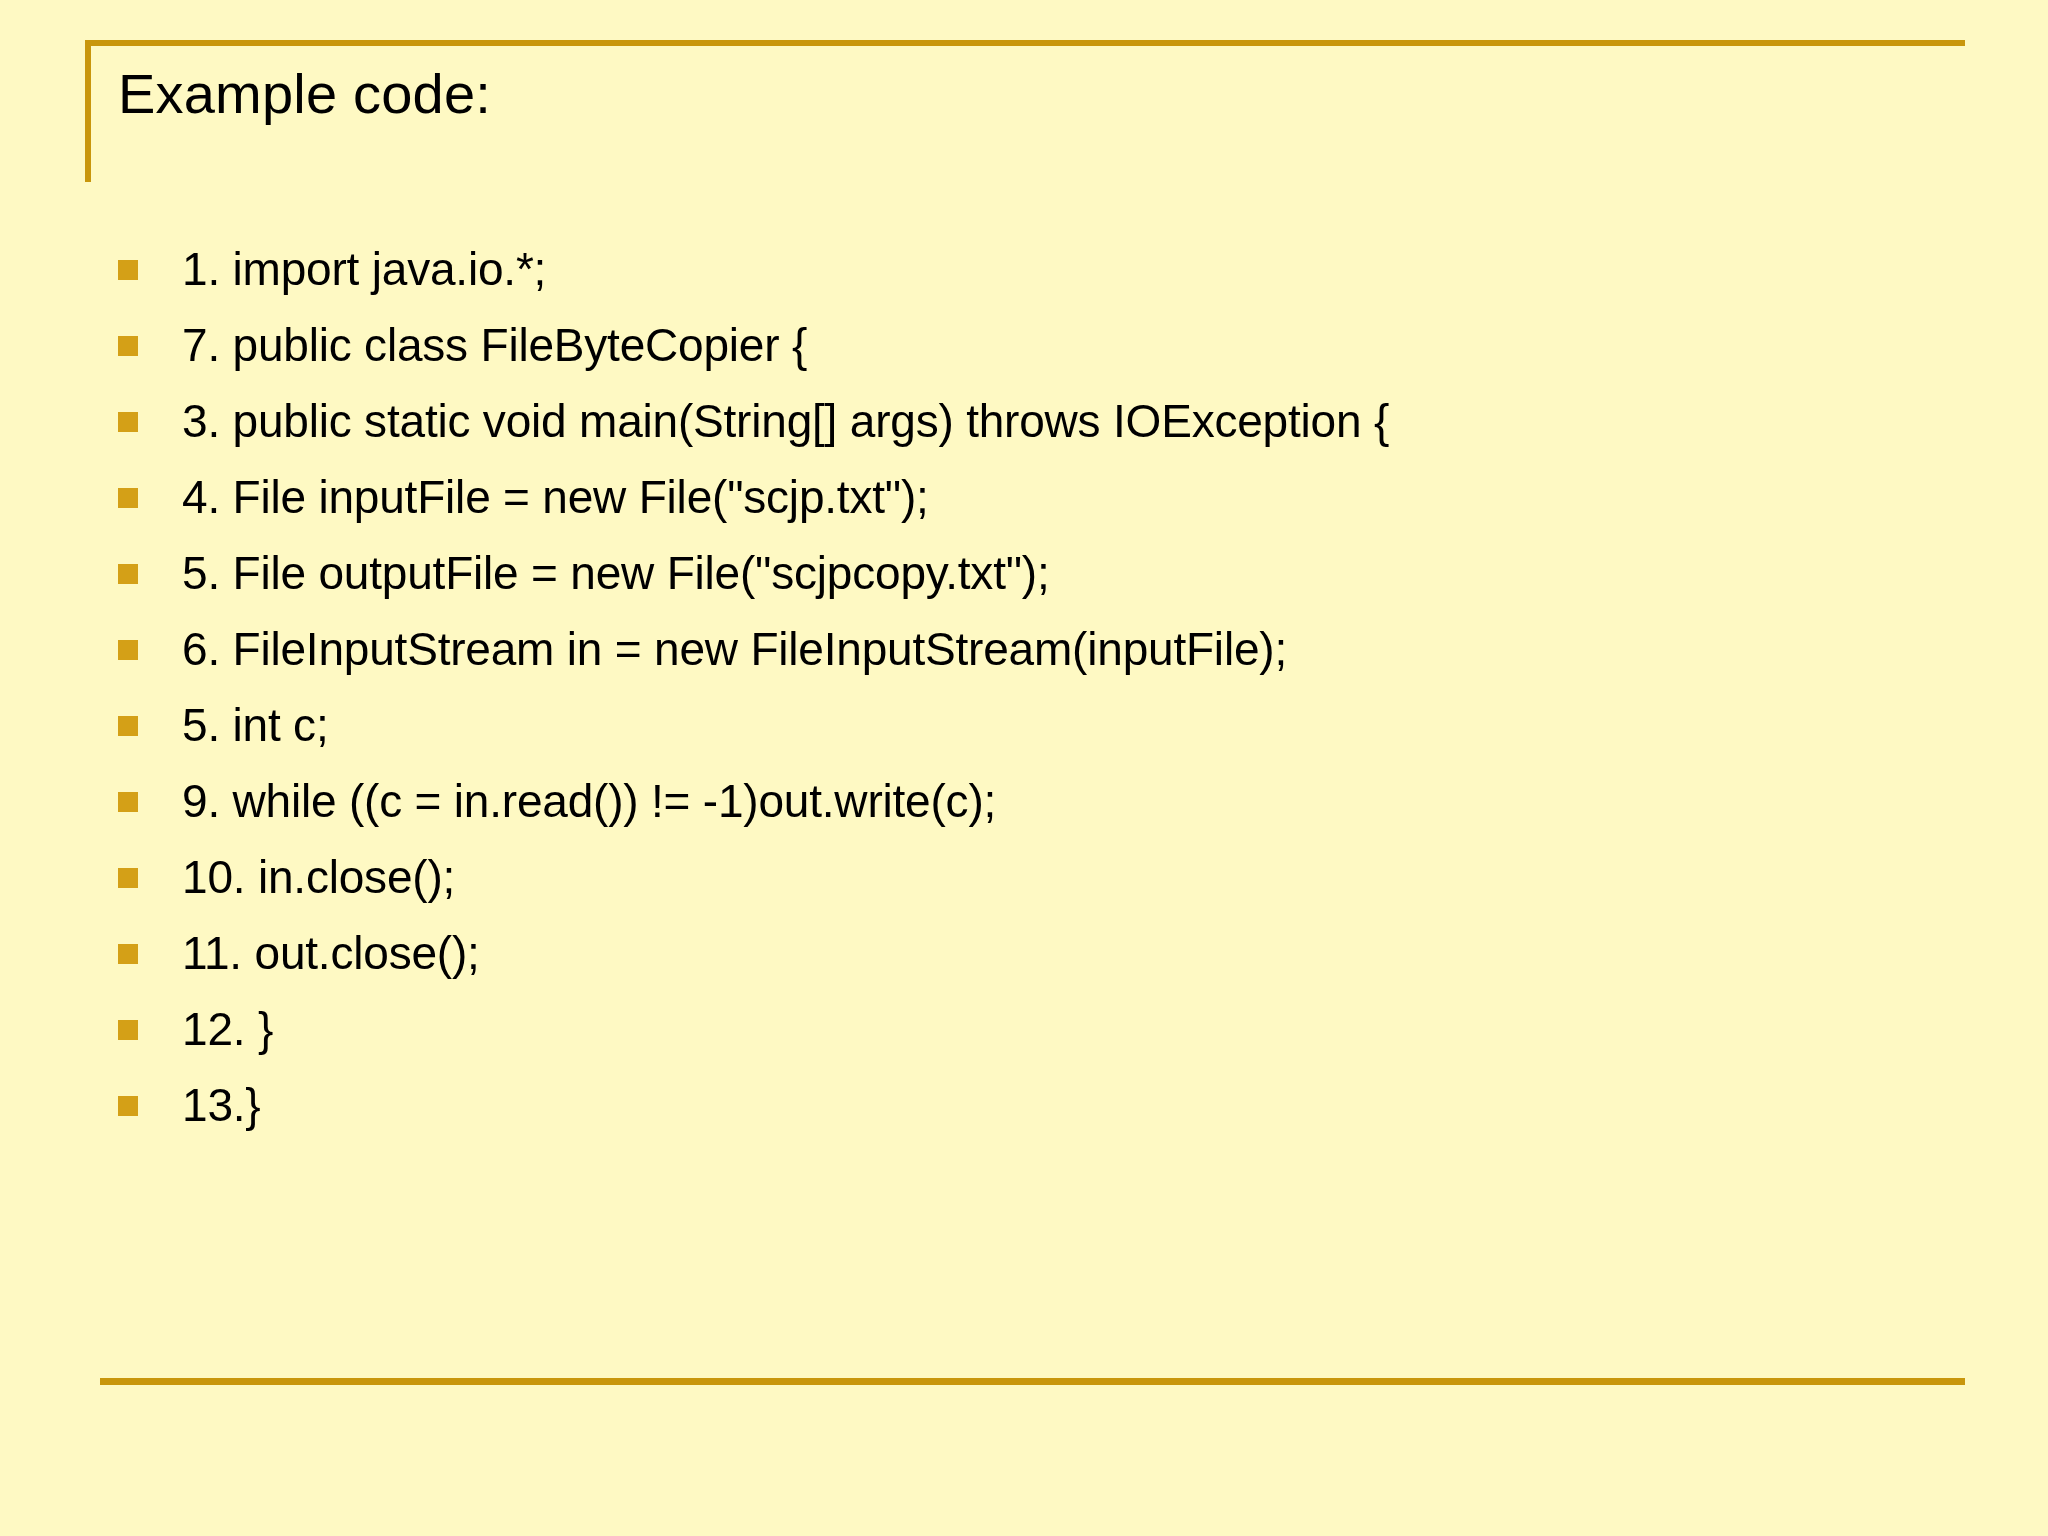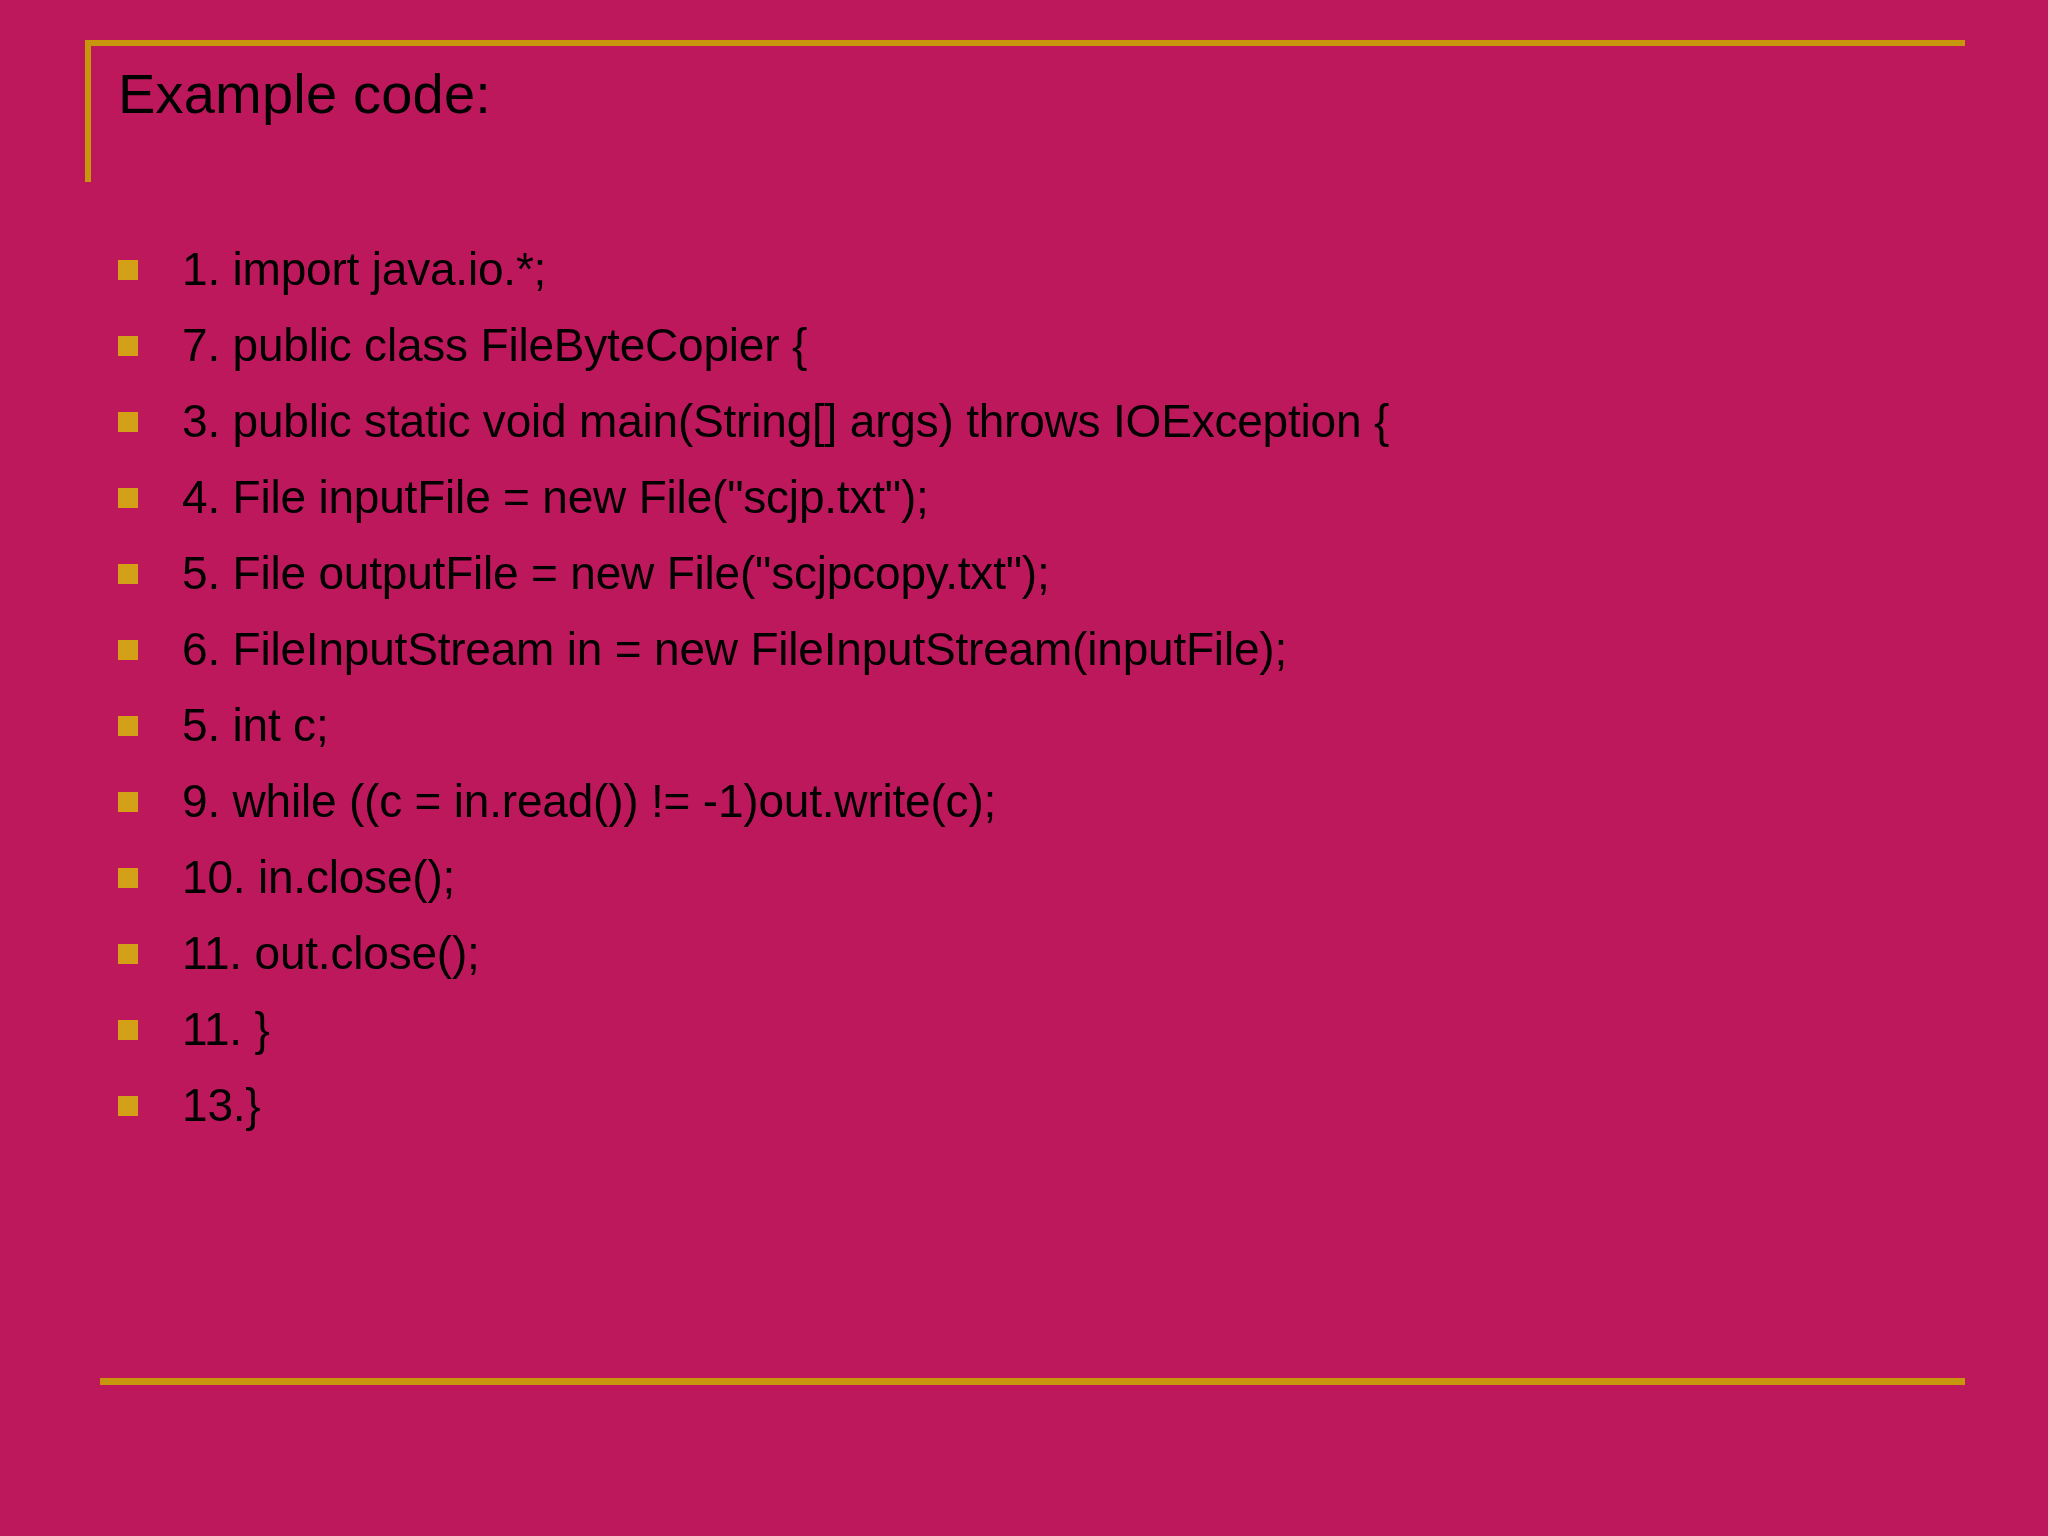--- a/index.html
+++ b/index.html
@@ -12,21 +12,21 @@
     height: 1536px;
     background: #cffafb;
     font-family: "Liberation Sans", sans-serif;
     overflow: hidden;
   }
 
   .slide {
     position: relative;
     width: 2048px;
     height: 1536px;
-    background: #be185d;
+    background: #fef9c3;
     box-sizing: border-box;
   }
 
   
   .rule-top {
     position: absolute;
     left: 85px;
     top: 40px;
     width: 1880px;
     height: 6px;
@@ -156,21 +156,21 @@
       <span class="code-text">10. in.close();</span>
     </div>
 
     <div class="code-item">
       <span class="bullet"></span>
       <span class="code-text">11. out.close();</span>
     </div>
 
     <div class="code-item">
       <span class="bullet"></span>
-      <span class="code-text">11. }</span>
+      <span class="code-text">12. }</span>
     </div>
 
     <div class="code-item">
       <span class="bullet"></span>
       <span class="code-text">13.}</span>
     </div>
 
   </div>
 
   <div class="rule-bottom"></div>

